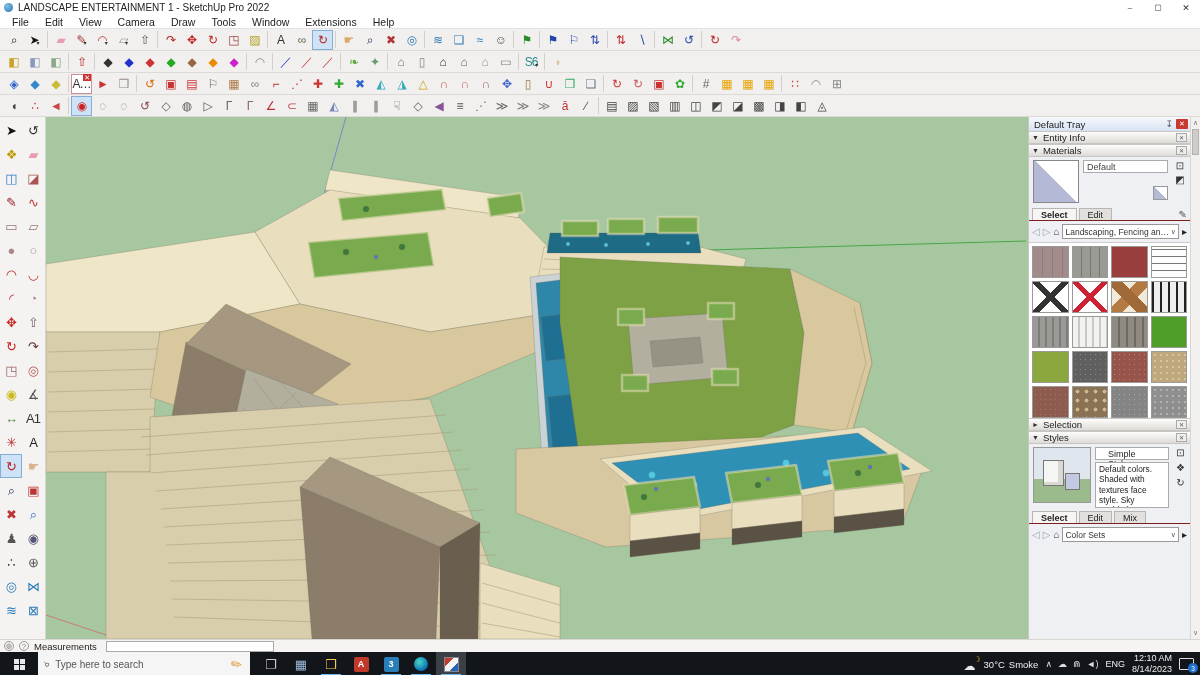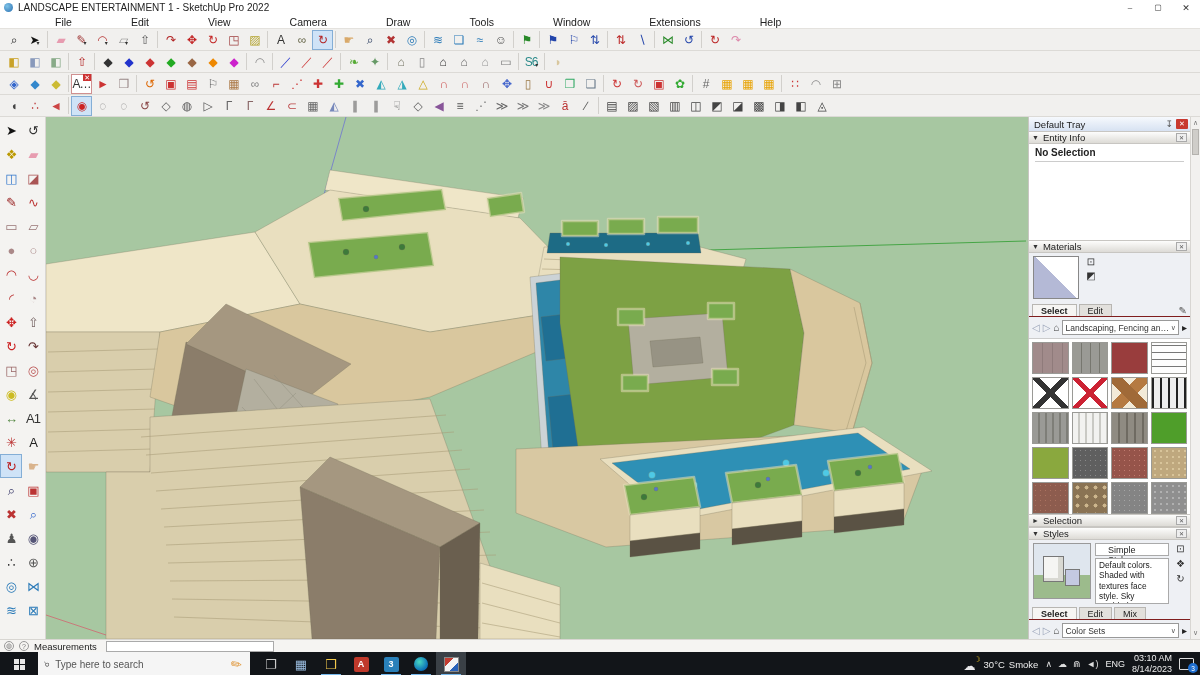--- a/index.html
+++ b/index.html
@@ -10,21 +10,21 @@
   
   .titlebar{height:15px;display:flex;align-items:center;background:#fff;font-size:10px;color:#222;padding-left:4px;}
   .app-icon{width:9px;height:9px;border-radius:50%;background:radial-gradient(circle at 35% 35%,#7ec3e8,#2a6fb0);margin-right:5px;}
   .titlebar .title{flex:0 0 auto;}
   .titlebar .spacer{flex:1;}
   .win-ctl{width:28px;height:15px;display:flex;align-items:center;justify-content:center;font-size:8px;color:#333;}
   .win-ctl:last-child{font-size:9px;}
 
   
   .menubar{height:14px;display:flex;align-items:center;background:#fff;font-size:10.5px;color:#222;border-bottom:1px solid #e4e2de;padding-left:4px;}
-  .menu-item{padding:0 8px;margin-left:43px;}
+  .menu-item{padding:0 8px;}
 
   
   .toolbar{height:22px;background:#f1f0ee;border-bottom:1px solid #dcdad6;display:flex;align-items:center;padding-left:3px;overflow:hidden;}
   .tb-icon{width:21px;height:20px;display:inline-flex;align-items:center;justify-content:center;position:relative;flex:0 0 auto;border:1px solid transparent;}
   .tb-icon .g{font-size:12px;line-height:1;letter-spacing:-1px;}
   .tb-icon.hl{background:#cfe3f7;border:1px solid #84aed6;}
   .tb-icon.pr{background:#ffffff;border:1px solid #d09090;}
   .tb-caret{font-size:6px;color:#333;margin-left:-2px;margin-top:6px;}
   .tb-badge{position:absolute;top:-1px;right:0;font-size:7px;color:#fff;background:#cc3333;line-height:1;padding:0 1px;}
   .tb-sep{width:1px;height:17px;background:#d2d0cc;margin:0 2px;flex:0 0 auto;}
@@ -871,31 +871,32 @@
         <span class="t">Default Tray</span>
         <span class="pinicon">↧</span>
         <span class="tray-close">✕</span>
       </div>
 
       <div class="sec-hdr">
         <span class="arr">▼</span>
         <span class="t">Entity Info</span>
         <span class="sec-x">✕</span>
       </div>
-      <div class="ei-body">
-        <div class="noselect">No Selection</div>
-      </div>
 
       <div class="sec-hdr">
         <span class="arr">▼</span>
         <span class="t">Materials</span>
         <span class="sec-x">✕</span>
       </div>
       <div class="mat-preview">
         <div class="mat-thumb"></div>
+        <div class="mat-mid">
+          <div class="mat-name">Default</div>
+          <div class="mat-mini"></div>
+        </div>
         <div class="mat-side">
           <span>⊡</span>
           <span>◩</span>
         </div>
       </div>
       <div class="tabs">
         <span class="tab active">Select</span>
         <span class="tab">Edit</span>
         <span class="tool">✎</span>
       </div>
@@ -1038,20 +1039,20 @@
       <span>Smoke</span>
     </div>
     <span class="trayicons">
         <span>∧</span>
         <span>☁</span>
         <span>⋒</span>
         <span>◄)</span>
       </span>
     <span style="font-size:9px;">ENG</span>
     <div class="tb-clock">
-      <div>03:10 AM</div>
+      <div>12:10 AM</div>
       <div>8/14/2023</div>
     </div>
     <div class="tb-notif">
       <span class="badge">3</span>
     </div>
   </div>
 </div>
 
 </body></html>

